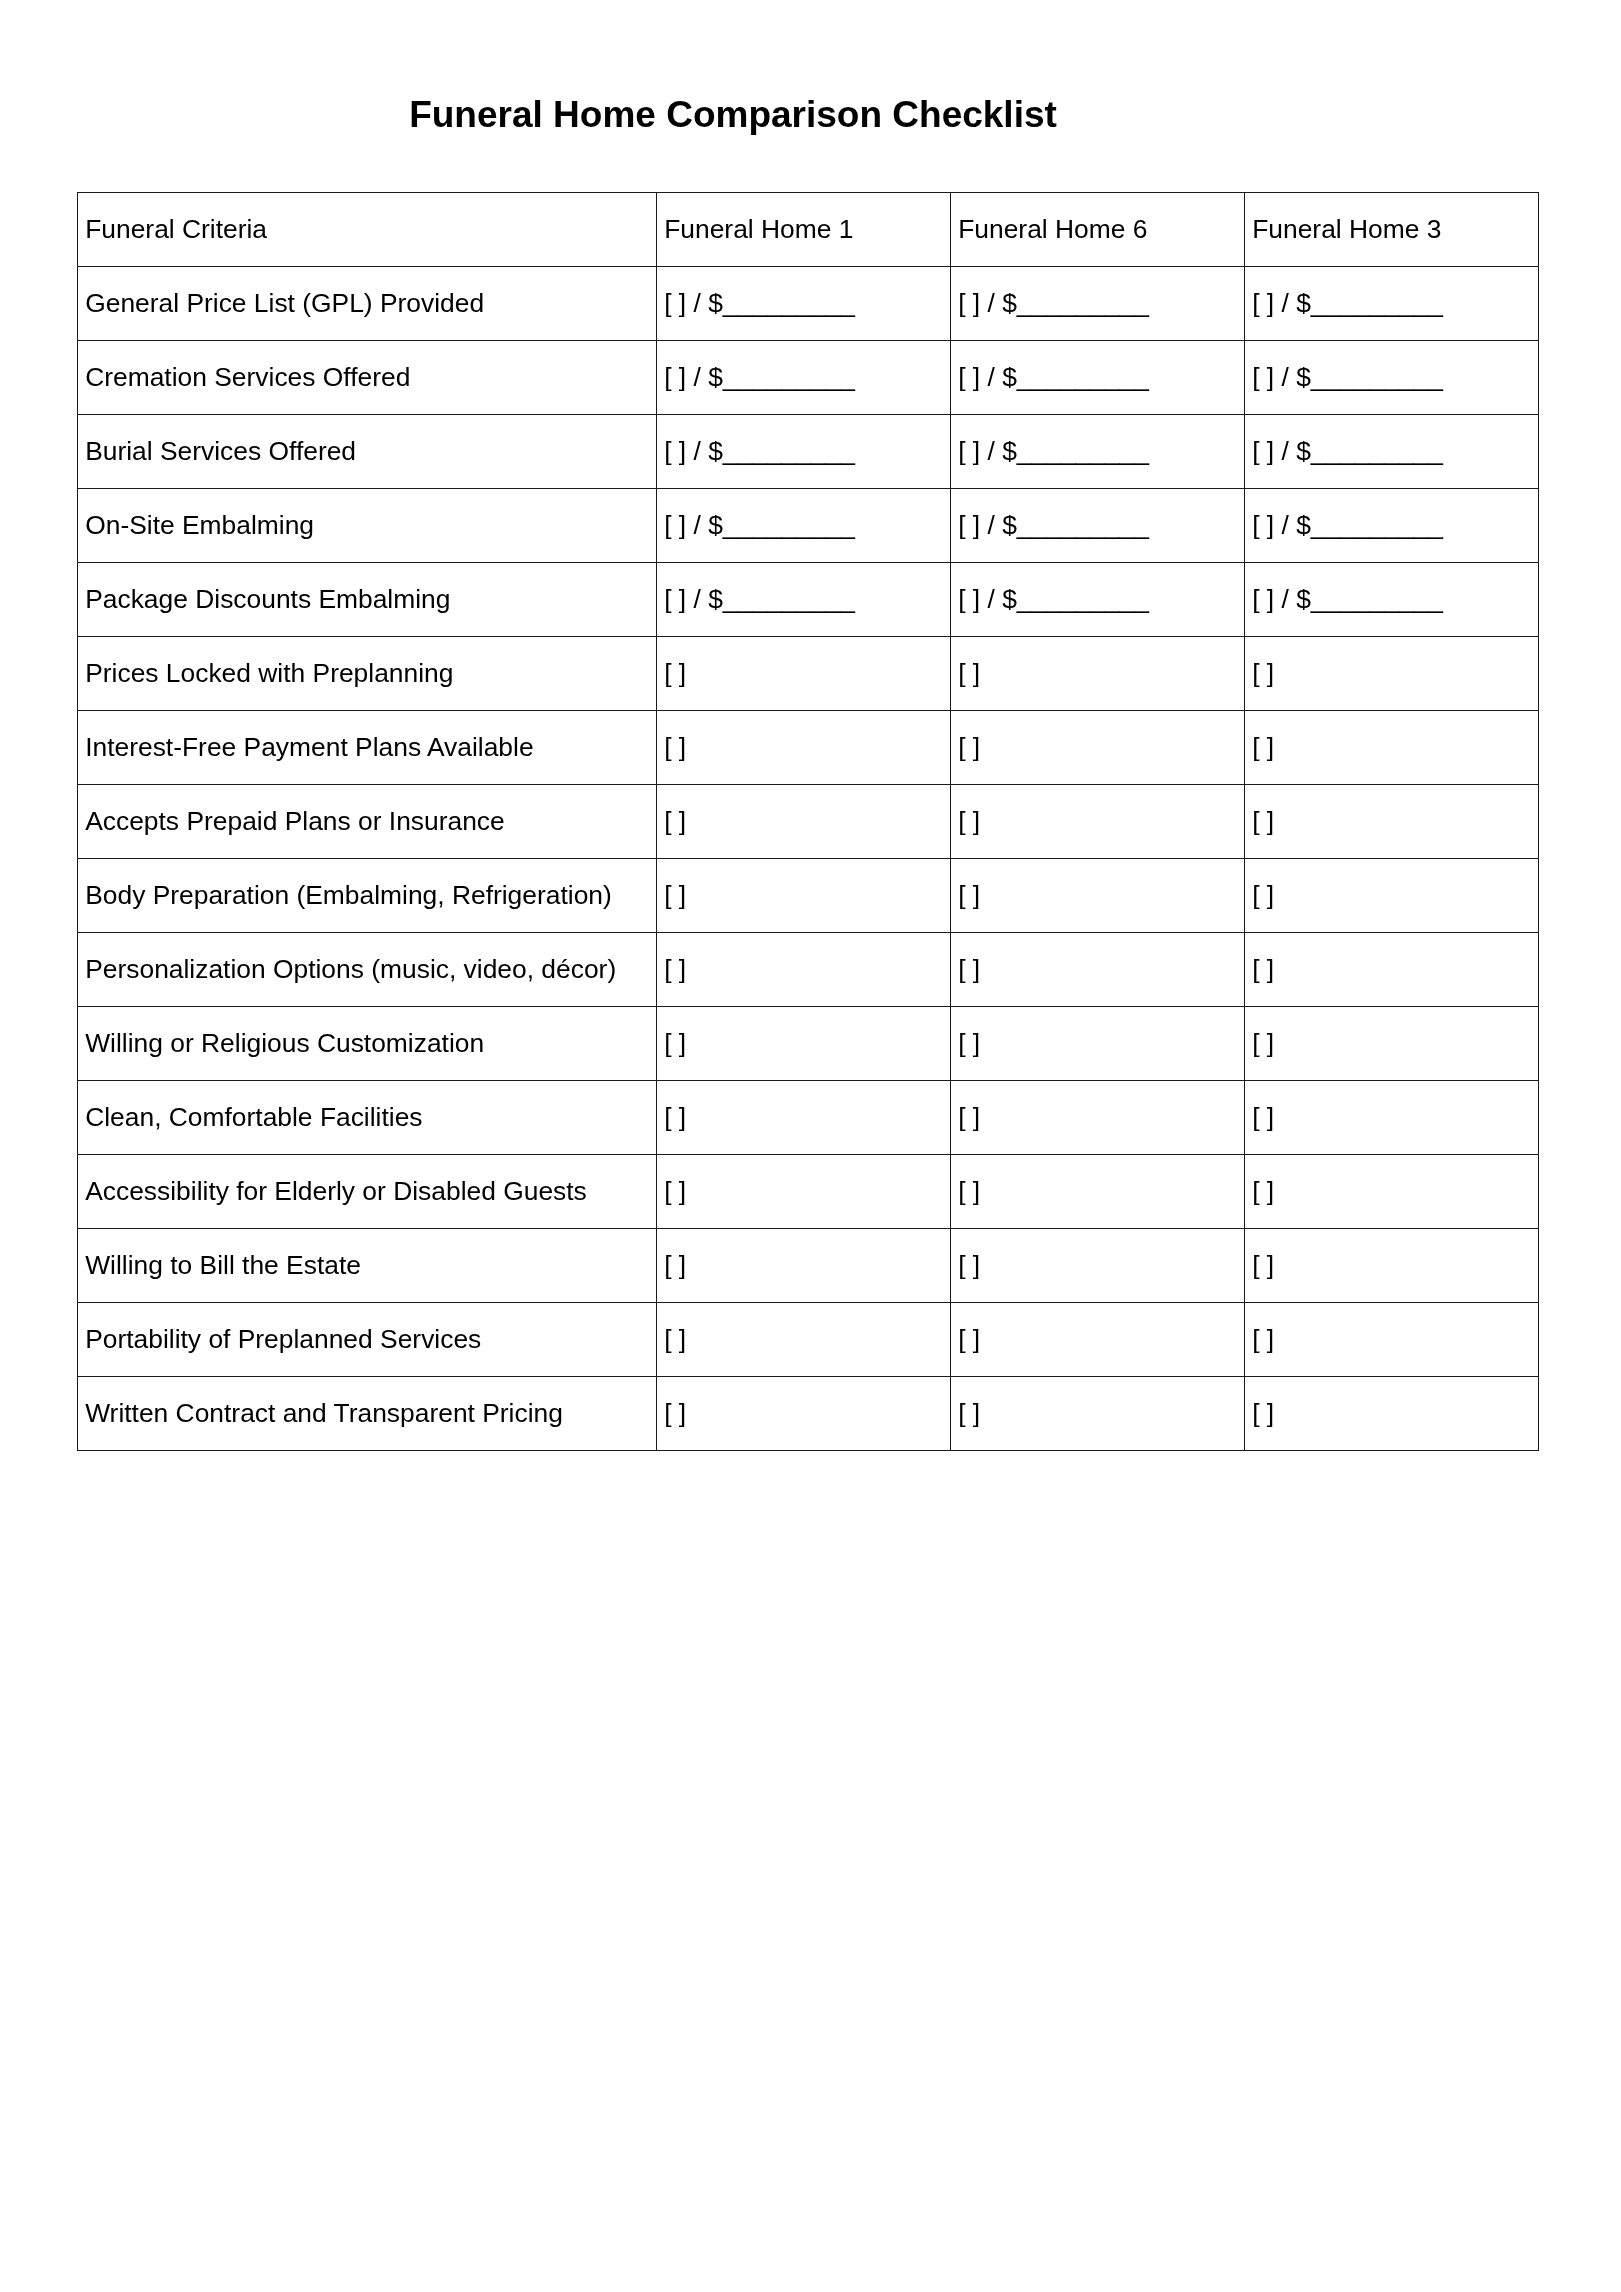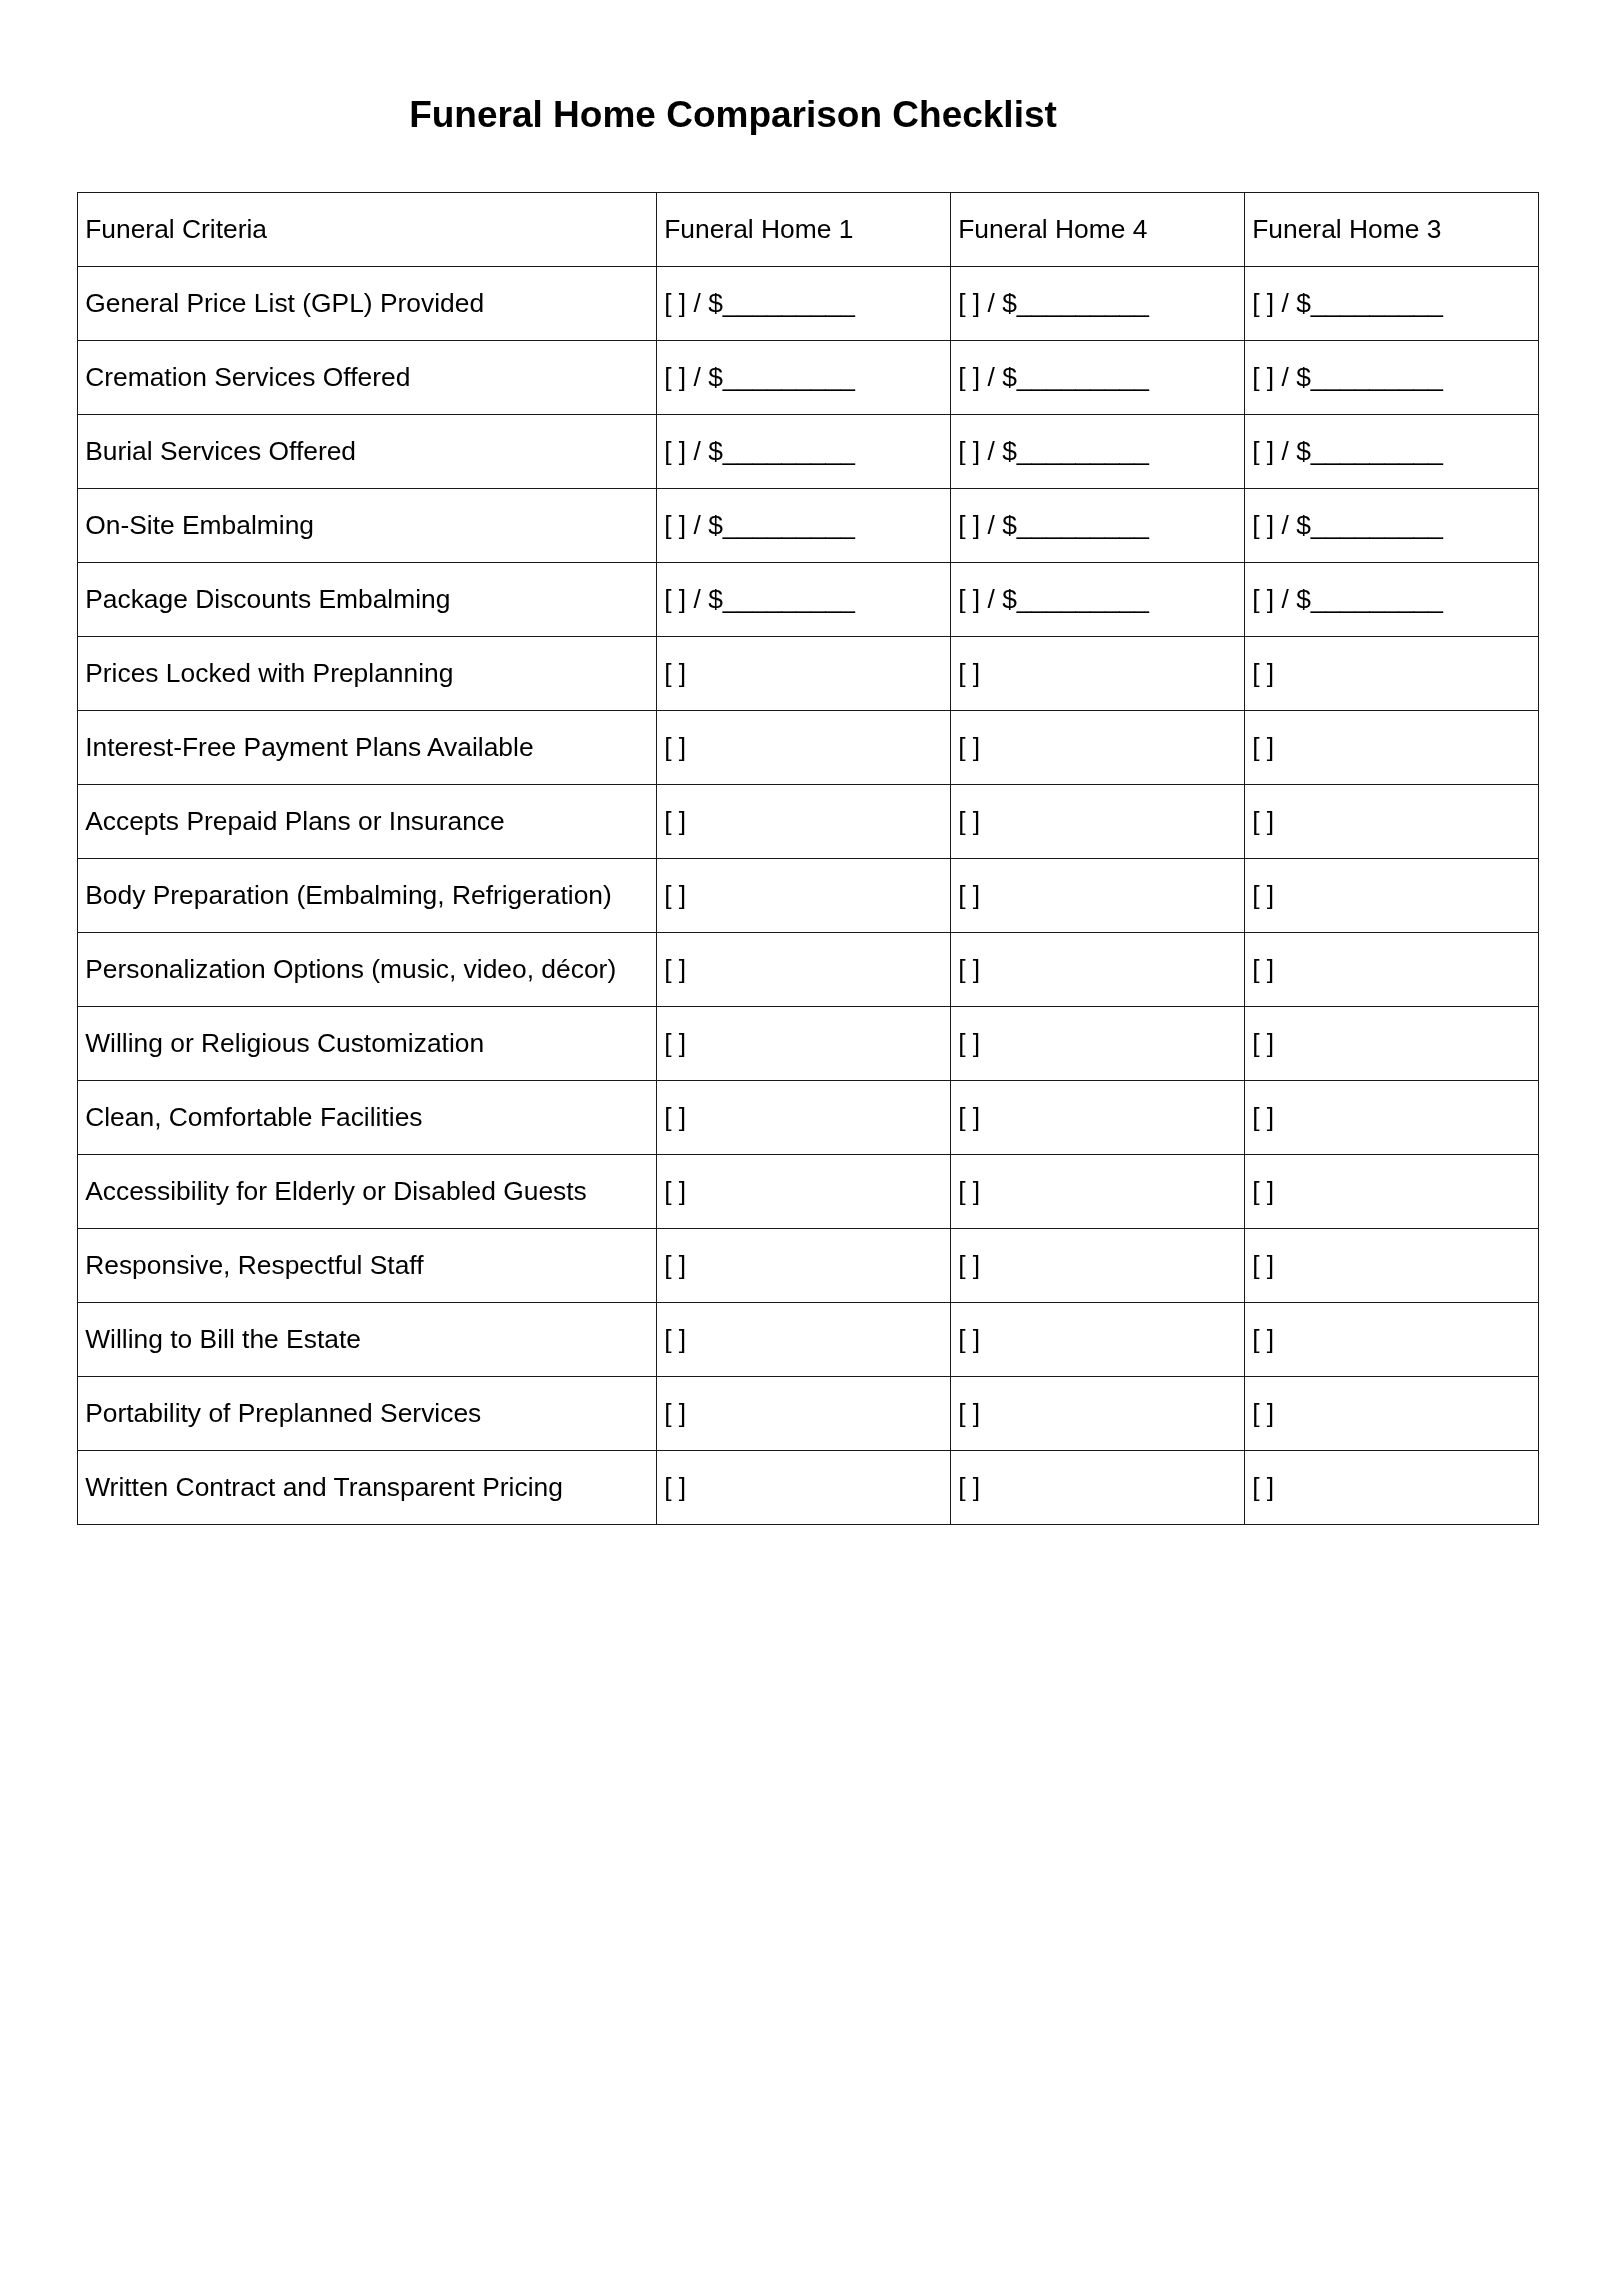--- a/index.html
+++ b/index.html
@@ -58,21 +58,21 @@
   <colgroup>
     <col class="col-criteria">
     <col class="col-home">
     <col class="col-home">
     <col class="col-home">
   </colgroup>
   <thead>
     <tr>
       <th>Funeral Criteria</th>
       <th>Funeral Home 1</th>
-      <th>Funeral Home 4</th>
+      <th>Funeral Home 6</th>
       <th>Funeral Home 3</th>
     </tr>
   </thead>
   <tbody id="table-body">
       <tr>
         <td>General Price List (GPL) Provided</td>
         <td>[ ] / $_________</td>
         <td>[ ] / $_________</td>
         <td>[ ] / $_________</td>
       </tr>
@@ -142,26 +142,20 @@
         <td>[ ]</td>
         <td>[ ]</td>
       </tr>
       <tr>
         <td>Accessibility for Elderly or Disabled Guests</td>
         <td>[ ]</td>
         <td>[ ]</td>
         <td>[ ]</td>
       </tr>
       <tr>
-        <td>Responsive, Respectful Staff</td>
-        <td>[ ]</td>
-        <td>[ ]</td>
-        <td>[ ]</td>
-      </tr>
-      <tr>
         <td>Willing to Bill the Estate</td>
         <td>[ ]</td>
         <td>[ ]</td>
         <td>[ ]</td>
       </tr>
       <tr>
         <td>Portability of Preplanned Services</td>
         <td>[ ]</td>
         <td>[ ]</td>
         <td>[ ]</td>

